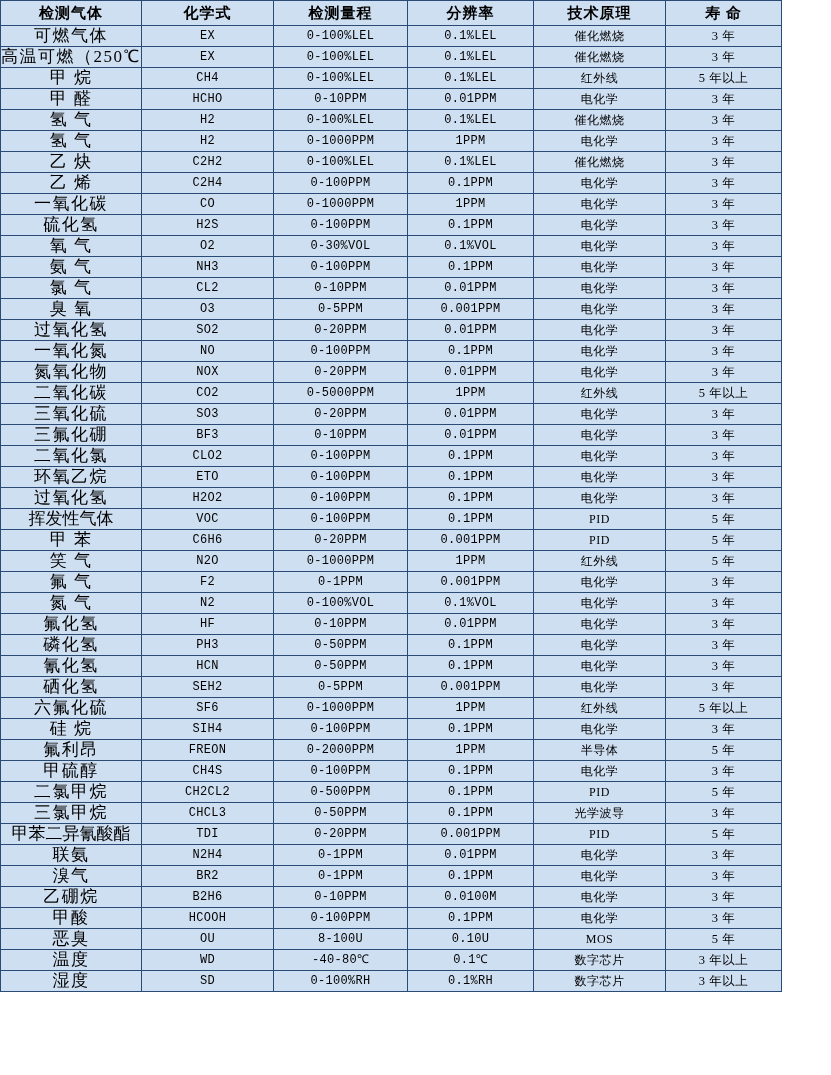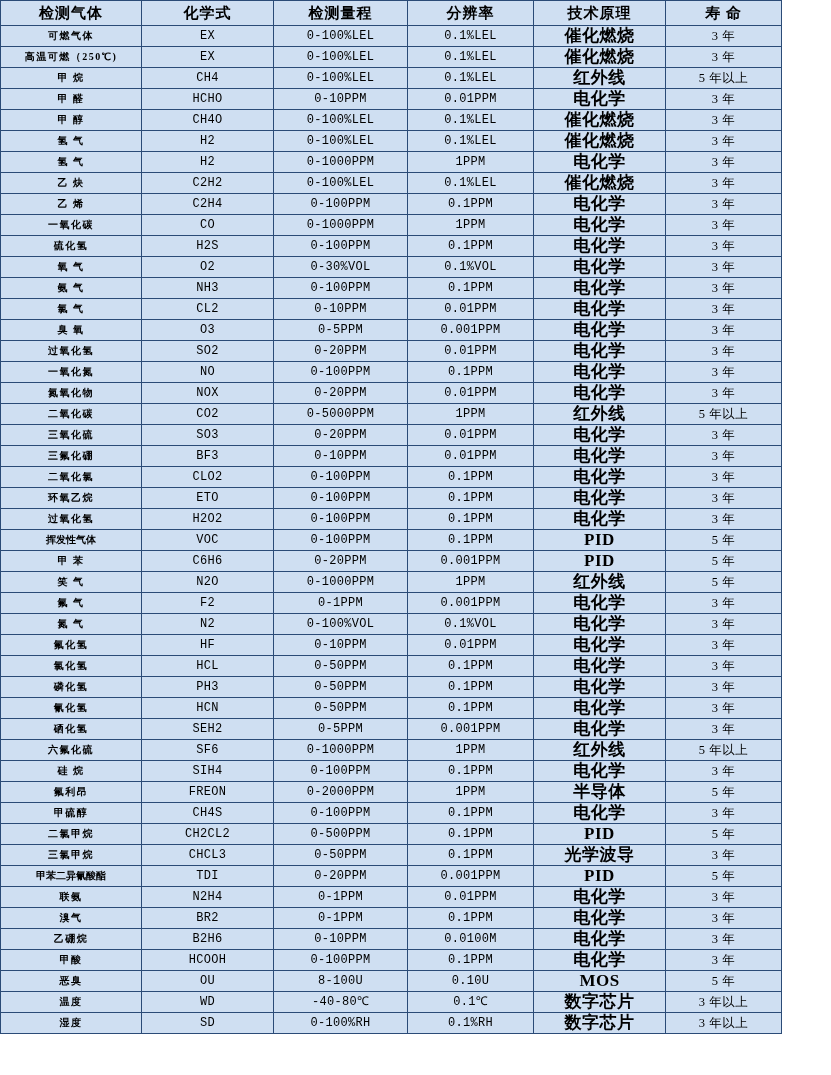--- a/index.html
+++ b/index.html
@@ -40,38 +40,36 @@
     line-height: 24px;
     font-size: 15px;
     font-weight: bold;
     letter-spacing: 1px;
     font-family: "Liberation Serif", serif;
   }
   #gas-table tbody td {
     font-size: 12.5px;
   }
   #gas-table tbody td.name {
-    font-size: 10px;
+    font-size: 17px;
     letter-spacing: 1.5px;
     font-family: "Liberation Serif", serif;
-    font-weight: bold;
   }
   #gas-table tbody td.name.tight {
     letter-spacing: 0;
   }
   #gas-table tbody td.mono {
     font-family: "Liberation Mono", monospace;
     font-size: 12px;
     letter-spacing: 0.3px;
   }
   #gas-table tbody td.tech {
-    font-size: 17px;
+    font-size: 12px;
     letter-spacing: 0.5px;
     font-family: "Liberation Serif", serif;
-    font-weight: bold;
   }
   #gas-table tbody td.life {
     font-size: 12.5px;
     letter-spacing: 0.5px;
     font-family: Liberation Serif, serif;
   }
 </style>
 </head>
 <body>
 
@@ -121,28 +119,20 @@
       </tr>
       <tr>
         <td class="name">甲 醛</td>
         <td class="mono">HCHO</td>
         <td class="mono">0-10PPM</td>
         <td class="mono">0.01PPM</td>
         <td class="tech">电化学</td>
         <td class="life">3 年</td>
       </tr>
       <tr>
-        <td class="name">甲 醇</td>
-        <td class="mono">CH4O</td>
-        <td class="mono">0-100%LEL</td>
-        <td class="mono">0.1%LEL</td>
-        <td class="tech">催化燃烧</td>
-        <td class="life">3 年</td>
-      </tr>
-      <tr>
         <td class="name">氢 气</td>
         <td class="mono">H2</td>
         <td class="mono">0-100%LEL</td>
         <td class="mono">0.1%LEL</td>
         <td class="tech">催化燃烧</td>
         <td class="life">3 年</td>
       </tr>
       <tr>
         <td class="name">氢 气</td>
         <td class="mono">H2</td>
@@ -325,28 +315,20 @@
         <td class="mono">0-100%VOL</td>
         <td class="mono">0.1%VOL</td>
         <td class="tech">电化学</td>
         <td class="life">3 年</td>
       </tr>
       <tr>
         <td class="name">氟化氢</td>
         <td class="mono">HF</td>
         <td class="mono">0-10PPM</td>
         <td class="mono">0.01PPM</td>
-        <td class="tech">电化学</td>
-        <td class="life">3 年</td>
-      </tr>
-      <tr>
-        <td class="name">氯化氢</td>
-        <td class="mono">HCL</td>
-        <td class="mono">0-50PPM</td>
-        <td class="mono">0.1PPM</td>
         <td class="tech">电化学</td>
         <td class="life">3 年</td>
       </tr>
       <tr>
         <td class="name">磷化氢</td>
         <td class="mono">PH3</td>
         <td class="mono">0-50PPM</td>
         <td class="mono">0.1PPM</td>
         <td class="tech">电化学</td>
         <td class="life">3 年</td>

